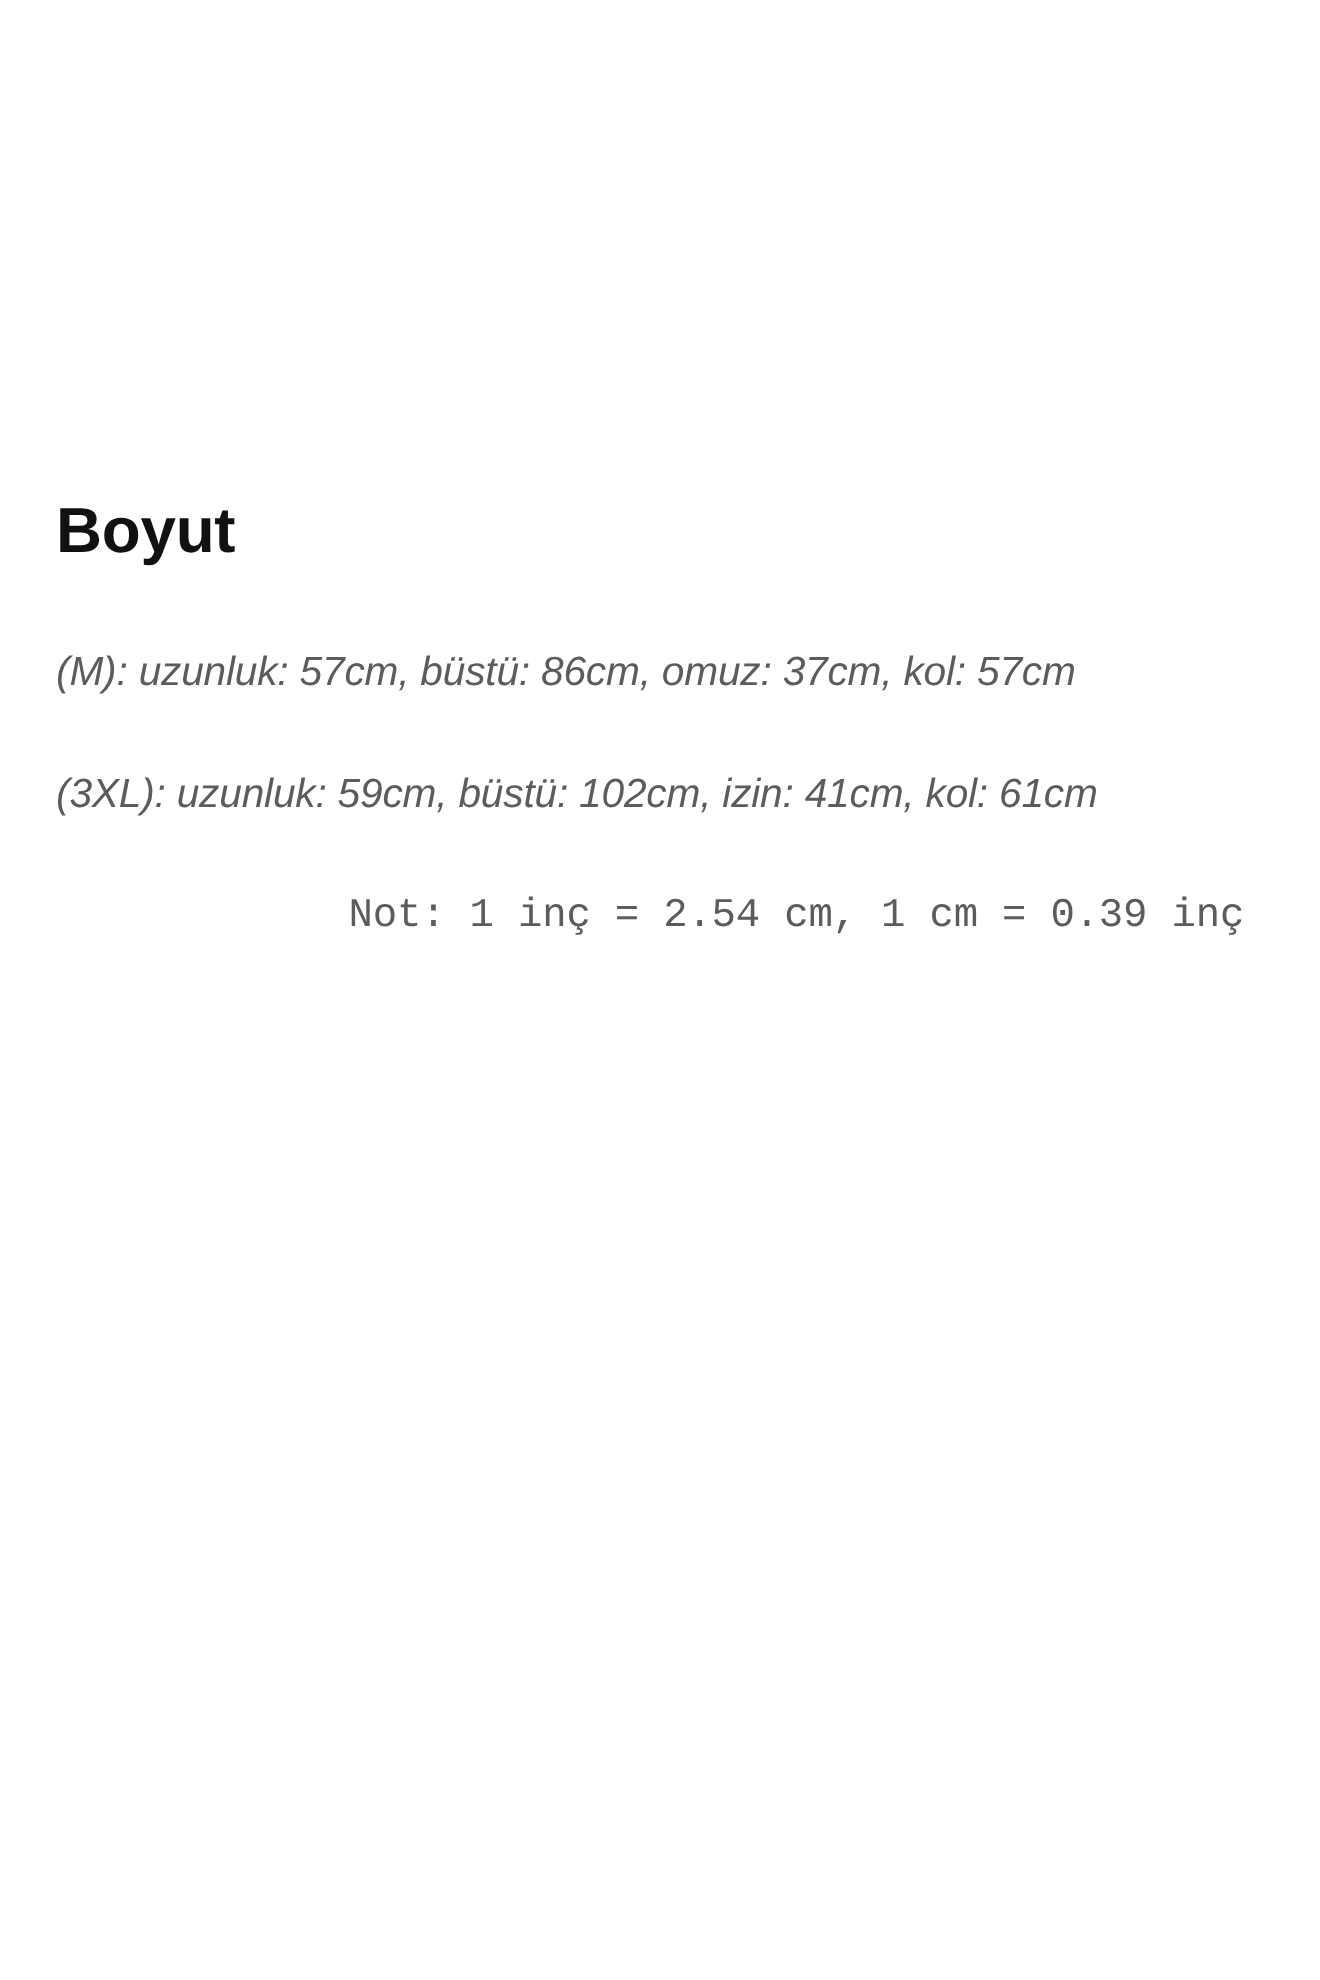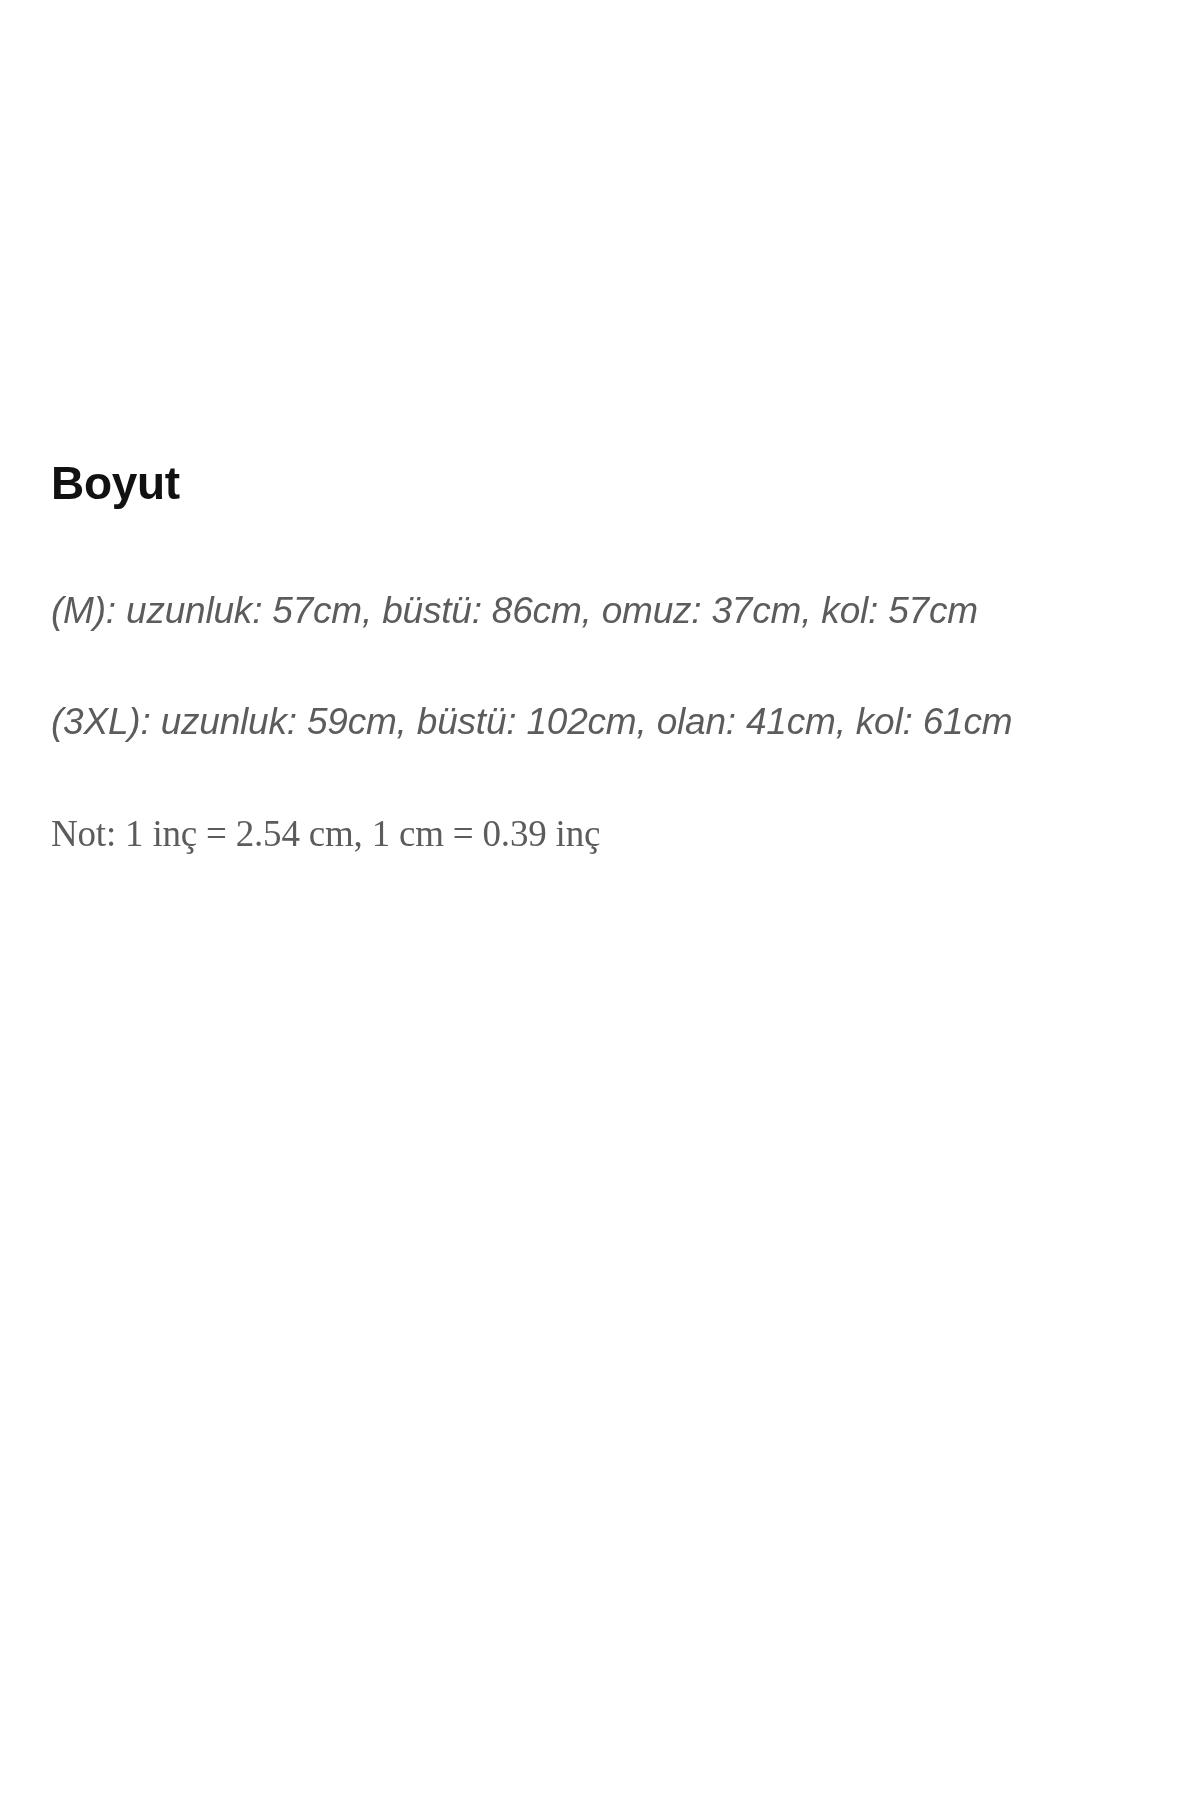--- a/index.html
+++ b/index.html
@@ -15,52 +15,53 @@
     }
     .content {
       position: absolute;
       left: 51px;
       top: 455px;
       width: 1080px;
     }
     .title {
       font-family: "Liberation Sans", sans-serif;
       font-weight: bold;
-      font-size: 46px;
+      font-size: 58px;
       line-height: 56px;
       color: #111111;
       margin: 0 0 72px 0;
       letter-spacing: -0.3px;
     }
     .size-line {
       font-family: "Liberation Sans", sans-serif;
       font-size: 37px;
       line-height: 55px;
       color: #5c5c5c;
       margin: 0 0 56px 0;
       letter-spacing: -0.2px;
       font-style: italic;
     }
     .note-block {
-      font-family: Liberation Serif, serif;
+      font-family: Liberation Mono, monospace;
       font-size: 37px;
       line-height: 57px;
       color: #5c5c5c;
       margin: 0;
       letter-spacing: -0.2px;
+      text-align: right;
     }
     .note-line {
       display: block;
     }
   </style>
 </head>
 <body>
 
 <div class="content">
   <h1 class="title">Boyut</h1>
 
   <p class="size-line">(M): uzunluk: 57cm, büstü: 86cm, omuz: 37cm, kol: 57cm</p>
-  <p class="size-line">(3XL): uzunluk: 59cm, büstü: 102cm, olan: 41cm, kol: 61cm</p>
+  <p class="size-line">(3XL): uzunluk: 59cm, büstü: 102cm, izin: 41cm, kol: 61cm</p>
 
   <p class="note-block">
     <span class="note-line">Not: 1 inç = 2.54 cm, 1 cm = 0.39 inç</span>
   </p>
 </div>
 
 </body></html>

